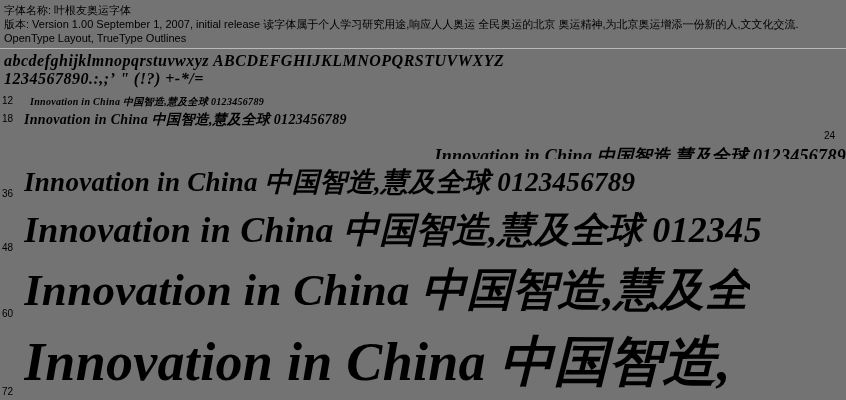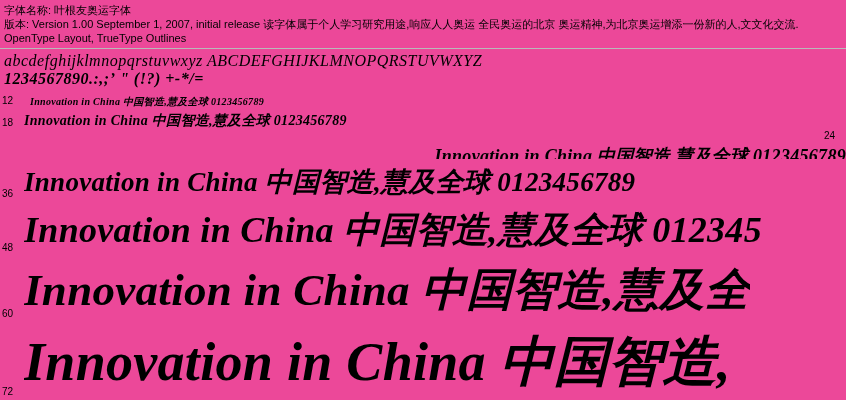--- a/index.html
+++ b/index.html
@@ -11,21 +11,21 @@
     width: 846px;
     height: 400px;
     font-family: "Liberation Sans", sans-serif;
     color: #000000;
     overflow: hidden;
   }
   .viewer {
     position: relative;
     width: 846px;
     height: 400px;
-    background: #ec4899;
+    background: #737373;
     box-sizing: border-box;
   }
   .header {
     padding: 3px 4px 0 4px;
     font-size: 11px;
     line-height: 14px;
   }
   .header .line {
     white-space: nowrap;
     overflow: hidden;
@@ -41,21 +41,21 @@
   .glyph-row {
     font-family: "Liberation Serif", serif;
     letter-spacing: 0.5px;
     white-space: nowrap;
     overflow: hidden;
   }
   .glyph-row.r1 {
     font-size: 16px;
     line-height: 19px;
     font-style: italic;
-    font-weight: normal;
+    font-weight: bold;
   }
   .glyph-row.r2 {
     font-size: 16px;
     line-height: 18px;
     font-style: italic;
     font-weight: bold;
   }
   .sizes {
     position: relative;
     margin-top: 4px;
@@ -90,21 +90,21 @@
   }
   .s12 { font-size: 10px;  line-height: 13px; }
   .s18 { font-size: 14px;  line-height: 19px; }
   .s24 { font-size: 18px;  line-height: 26px; }
   .s36 { font-size: 27px;  line-height: 38px; }
   .s48 { font-size: 36px;  line-height: 50px; }
   .s60 { font-size: 45px;  line-height: 62px; }
   .s72 { font-size: 54px;  line-height: 74px; }
 
   .row-12 { height: 16px; gap: 6px; }
-  .row-18 { height: 22px; }
+  .row-18 { height: 22px; align-items: center; }
   .row-24 { height: 29px; flex-direction: column; }
   .row-36 { height: 42px; }
   .row-48 { height: 54px; }
   .row-60 { height: 66px; }
   .row-72 { height: 78px; }
 
   .bottom-blank {
     height: 60px;
   }
 </style>

